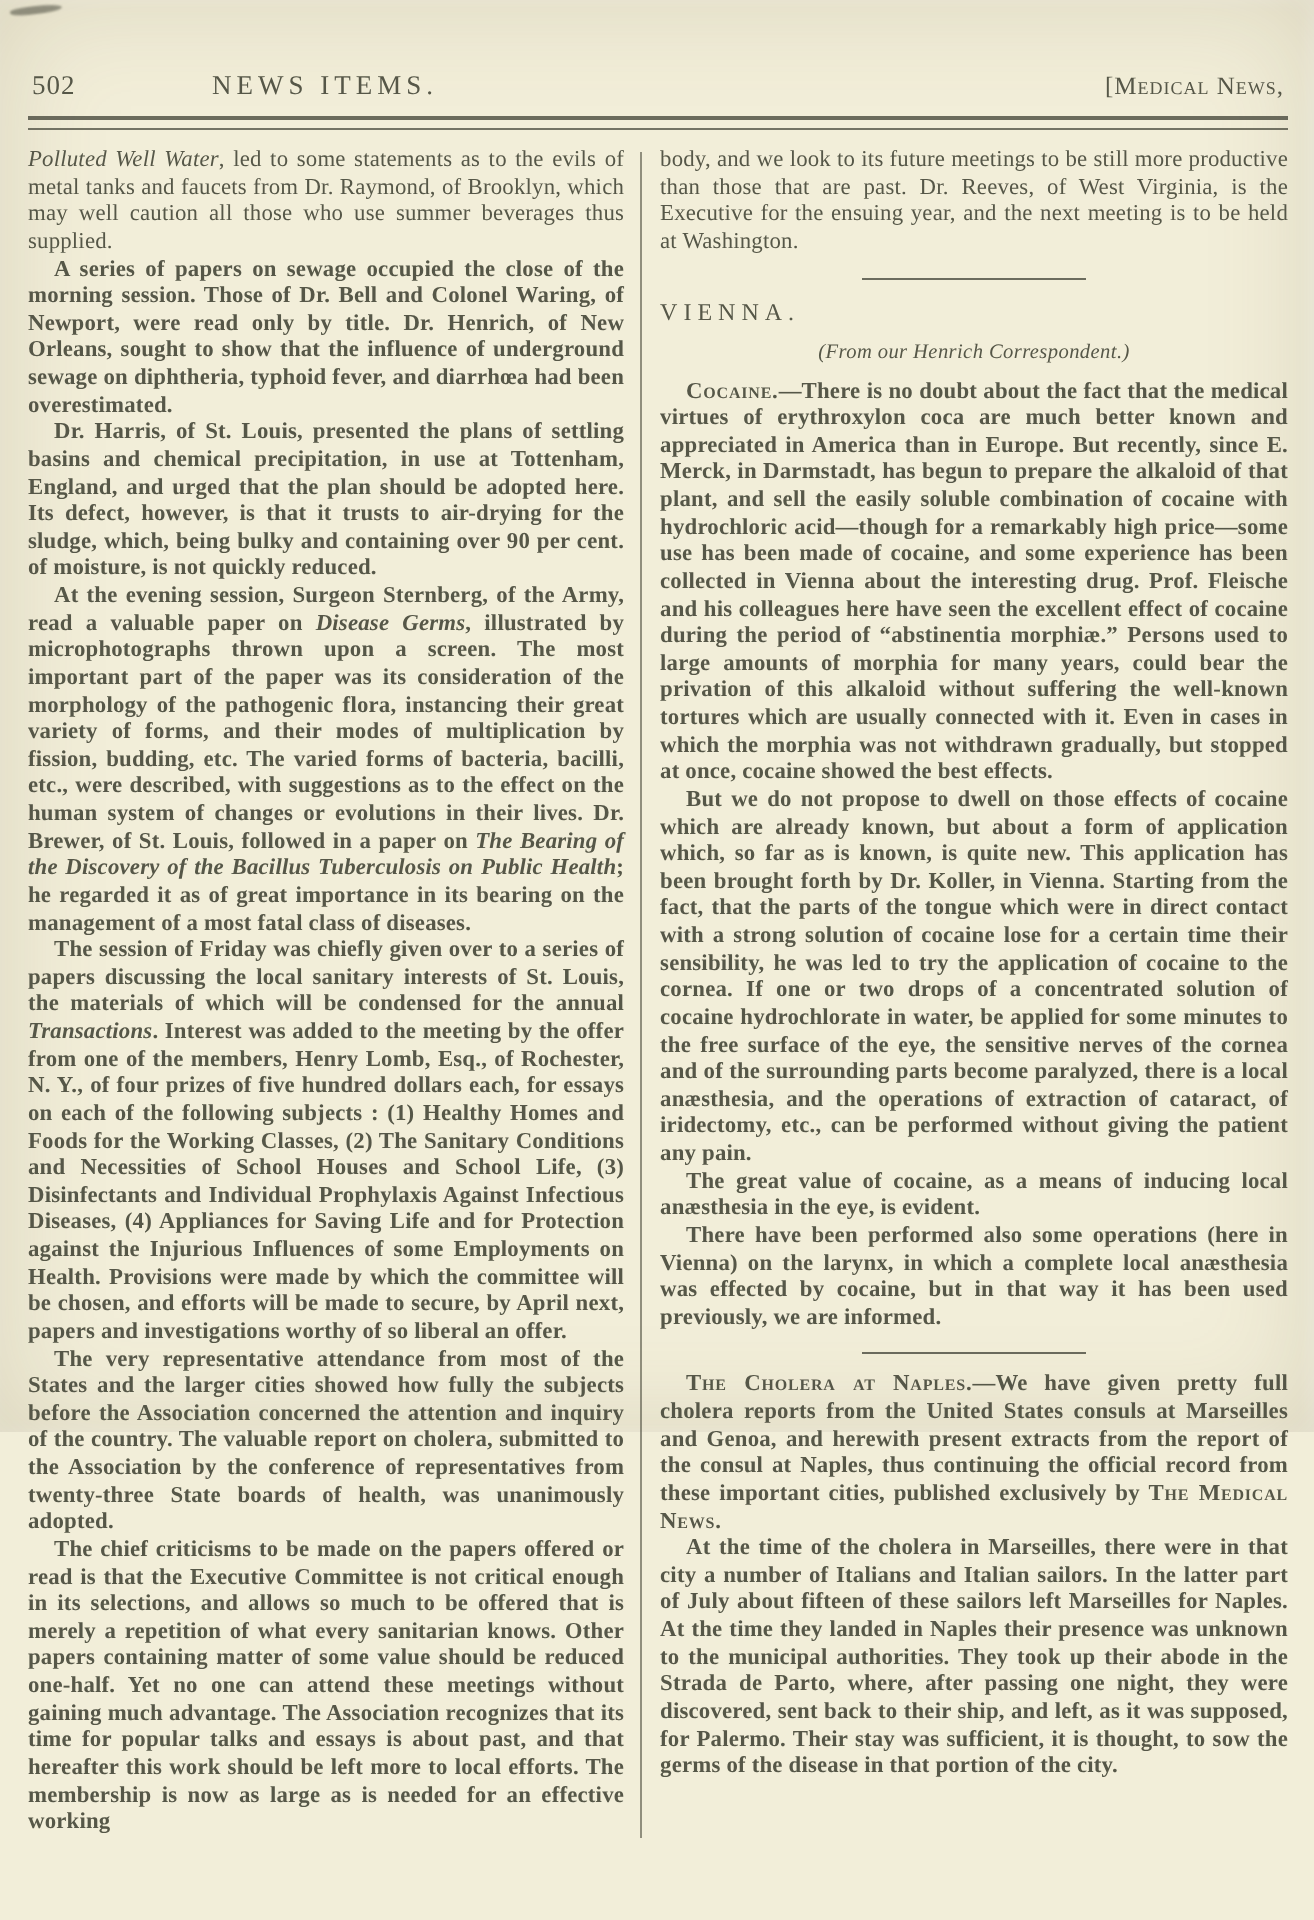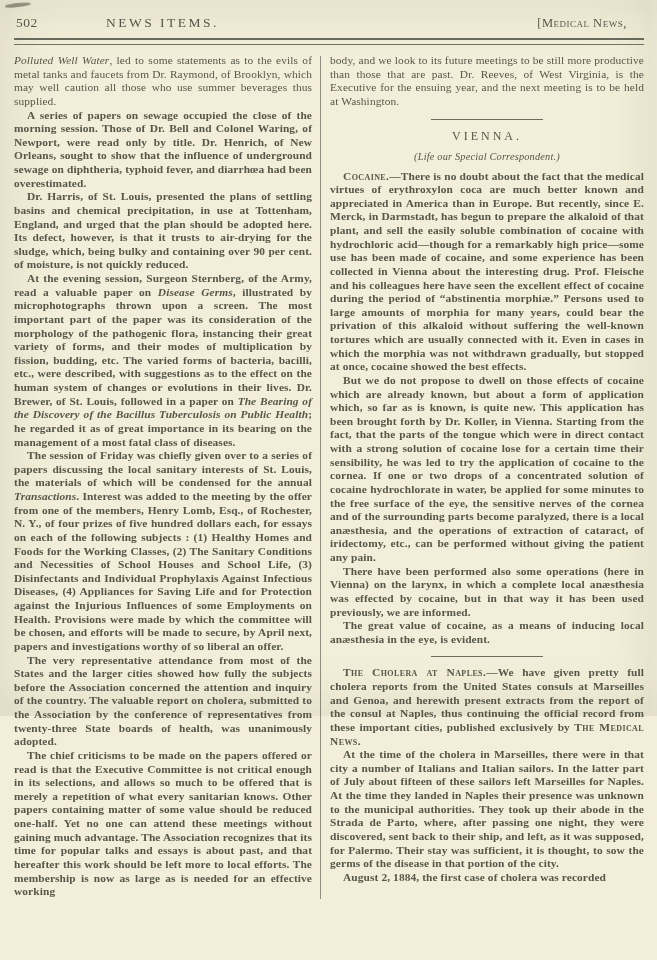--- a/index.html
+++ b/index.html
@@ -6,59 +6,59 @@
   body{
     width:657px;height:960px;overflow:hidden;
     background:#f2eed9;
     font-family:"Liberation Serif","DejaVu Serif",serif;
     color:#565748;
     position:relative;
   }
   .page{
     box-sizing:border-box;
     width:657px;height:716px;
-    padding:15px 13px 0 14px;
+    padding:35px 13px 0 14px;
     box-shadow:inset 0 0 55px rgba(110,100,60,0.18), inset -3px 0 8px rgba(255,255,255,0.35);
     position:relative;
   }
   .speck{
     position:absolute;left:5px;top:3px;width:26px;height:4px;
     background:#4a4b3e;border-radius:40% 60% 50% 50%;
     transform:rotate(-7deg);opacity:.55;filter:blur(0.4px);
   }
   
   .running-head{
     display:flex;align-items:baseline;
     font-size:13px;letter-spacing:.5px;
     padding:0 2px;
   }
   .rh-left{width:90px;font-size:13.5px;}
   .rh-center{flex:1;text-align:left;letter-spacing:2.5px;font-size:13.5px;}
-  .rh-right{width:120px;text-align:center;font-variant:small-caps;font-size:12.5px;letter-spacing:.5px;}
+  .rh-right{width:120px;text-align:right;font-variant:small-caps;font-size:12.5px;letter-spacing:.5px;}
   .double-rule{
     margin-top:7px;height:4px;
     border-top:2.5px solid rgba(74,75,62,.8);
     border-bottom:1px solid rgba(74,75,62,.75);
   }
   
   .columns{display:flex;margin-top:9px;}
   .col{box-sizing:border-box;}
   .col-left{width:299px;}
   .col-right{width:315px;}
   .col-divider{width:1px;background:rgba(90,91,76,.65);margin:2px 9px 0 8px;align-self:stretch;}
   
   p{
     margin:0;font-size:11.4px;line-height:13.62px;
     text-align:justify;letter-spacing:.1px;
   }
   p.indent{text-indent:13px;font-weight:bold;}
   .italic{font-style:italic;}
   .smallcaps{font-variant:small-caps;letter-spacing:.4px;margin-top:28px;}
   .section-heading{
-    text-align:center;font-size:12px;letter-spacing:3px;
+    font-size:12px;letter-spacing:3px;
     margin:1px 0 7px;
   }
   .section-subheading{
     text-align:center;font-style:italic;font-size:10.3px;
     margin:0 0 8px;letter-spacing:.2px;
   }
   .short-rule{
     width:112px;height:0;border-top:1px solid rgba(74,75,62,.8);
     margin:10px auto 9px;
   }
@@ -85,24 +85,23 @@
         <p class="indent"><span>At the evening session, Surgeon Sternberg, of the Army, read a valuable paper on </span><span class="italic">Disease Germs</span><span>, illustrated by microphotographs thrown upon a screen. The most important part of the paper was its consideration of the morphology of the pathogenic flora, instancing their great variety of forms, and their modes of multiplication by fission, budding, etc.  The varied forms of bacteria, bacilli, etc., were described, with suggestions as to the effect on the human system of changes or evolutions in their lives.  Dr. Brewer, of St. Louis, followed in a paper on </span><span class="italic">The Bearing of the Discovery of the Bacillus Tuberculosis on Public Health</span><span>; he regarded it as of great importance in its bearing on the management of a most fatal class of diseases.</span></p>
         <p class="indent"><span>The session of Friday was chiefly given over to a series of papers discussing the local sanitary interests of St. Louis, the materials of which will be condensed for the annual </span><span class="italic">Transactions</span><span>.  Interest was added to the meeting by the offer from one of the members, Henry Lomb, Esq., of Rochester, N. Y., of four prizes of five hundred dollars each, for essays on each of the following subjects : (1) Healthy Homes and Foods for the Working Classes, (2) The Sanitary Conditions and Necessities of School Houses and School Life, (3) Disinfectants and Individual Prophylaxis Against Infectious Diseases, (4) Appliances for Saving Life and for Protection against the Injurious Influences of some Employments on Health.  Provisions were made by which the committee will be chosen, and efforts will be made to secure, by April next, papers and investigations worthy of so liberal an offer.</span></p>
         <p class="indent"><span>The very representative attendance from most of the States and the larger cities showed how fully the subjects before the Association concerned the attention and inquiry of the country.  The valuable report on cholera, submitted to the Association by the conference of representatives from twenty-three State boards of health, was unanimously adopted.</span></p>
         <p class="indent"><span>The chief criticisms to be made on the papers offered or read is that the Executive Committee is not critical enough in its selections, and allows so much to be offered that is merely a repetition of what every sanitarian knows.  Other papers containing matter of some value should be reduced one-half.  Yet no one can attend these meetings without gaining much advantage.  The Association recognizes that its time for popular talks and essays is about past, and that hereafter this work should be left more to local efforts.  The membership is now as large as is needed for an effective working</span></p>
       </div>
     <div class="col-divider"></div>
     <div class="col col-right" id="col-right">
         <p><span>body, and we look to its future meetings to be still more productive than those that are past.  Dr. Reeves, of West Virginia, is the Executive for the ensuing year, and the next meeting is to be held at Washington.</span></p>
         <div class="short-rule"></div>
         <div class="section-heading">VIENNA.</div>
-        <div class="section-subheading">(Life our Special Correspondent.)</div>
+        <div class="section-subheading">(From our Henrich Correspondent.)</div>
         <p class="indent"><span class="smallcaps">Cocaine.</span><span>—There is no doubt about the fact that the medical virtues of erythroxylon coca are much better known and appreciated in America than in Europe. But recently, since E. Merck, in Darmstadt, has begun to prepare the alkaloid of that plant, and sell the easily soluble combination of cocaine with hydrochloric acid—though for a remarkably high price—some use has been made of cocaine, and some experience has been collected in Vienna about the interesting drug. Prof. Fleische and his colleagues here have seen the excellent effect of cocaine during the period of “abstinentia morphiæ.”  Persons used to large amounts of morphia for many years, could bear the privation of this alkaloid without suffering the well-known tortures which are usually connected with it.  Even in cases in which the morphia was not withdrawn gradually, but stopped at once, cocaine showed the best effects.</span></p>
         <p class="indent"><span>But we do not propose to dwell on those effects of cocaine which are already known, but about a form of application which, so far as is known, is quite new. This application has been brought forth by Dr. Koller, in Vienna.  Starting from the fact, that the parts of the tongue which were in direct contact with a strong solution of cocaine lose for a certain time their sensibility, he was led to try the application of cocaine to the cornea.  If one or two drops of a concentrated solution of cocaine hydrochlorate in water, be applied for some minutes to the free surface of the eye, the sensitive nerves of the cornea and of the surrounding parts become paralyzed, there is a local anæsthesia, and the operations of extraction of cataract, of iridectomy, etc., can be performed without giving the patient any pain.</span></p>
+        <p class="indent"><span>The great value of cocaine, as a means of inducing local anæsthesia in the eye, is evident.</span></p>
         <p class="indent"><span>There have been performed also some operations (here in Vienna) on the larynx, in which a complete local anæsthesia was effected by cocaine, but in that way it has been used previously, we are informed.</span></p>
-        <p class="indent"><span>The great value of cocaine, as a means of inducing local anæsthesia in the eye, is evident.</span></p>
         <div class="short-rule"></div>
         <p class="indent"><span class="smallcaps">The Cholera at Naples.</span><span>—We have given pretty full cholera reports from the United States consuls at Marseilles and Genoa, and herewith present extracts from the report of the consul at Naples, thus continuing the official record from these important cities, published exclusively by </span><span class="smallcaps">The Medical News</span><span>.</span></p>
         <p class="indent"><span>At the time of the cholera in Marseilles, there were in that city a number of Italians and Italian sailors.  In the latter part of July about fifteen of these sailors left Marseilles for Naples.  At the time they landed in Naples their presence was unknown to the municipal authorities.  They took up their abode in the Strada de Parto, where, after passing one night, they were discovered, sent back to their ship, and left, as it was supposed, for Palermo.  Their stay was sufficient, it is thought, to sow the germs of the disease in that portion of the city.</span></p>
-        <p class="indent"><span>August 2, 1884, the first case of cholera was recorded</span></p>
       </div>
   </div>
 </div>
 
 </body></html>

